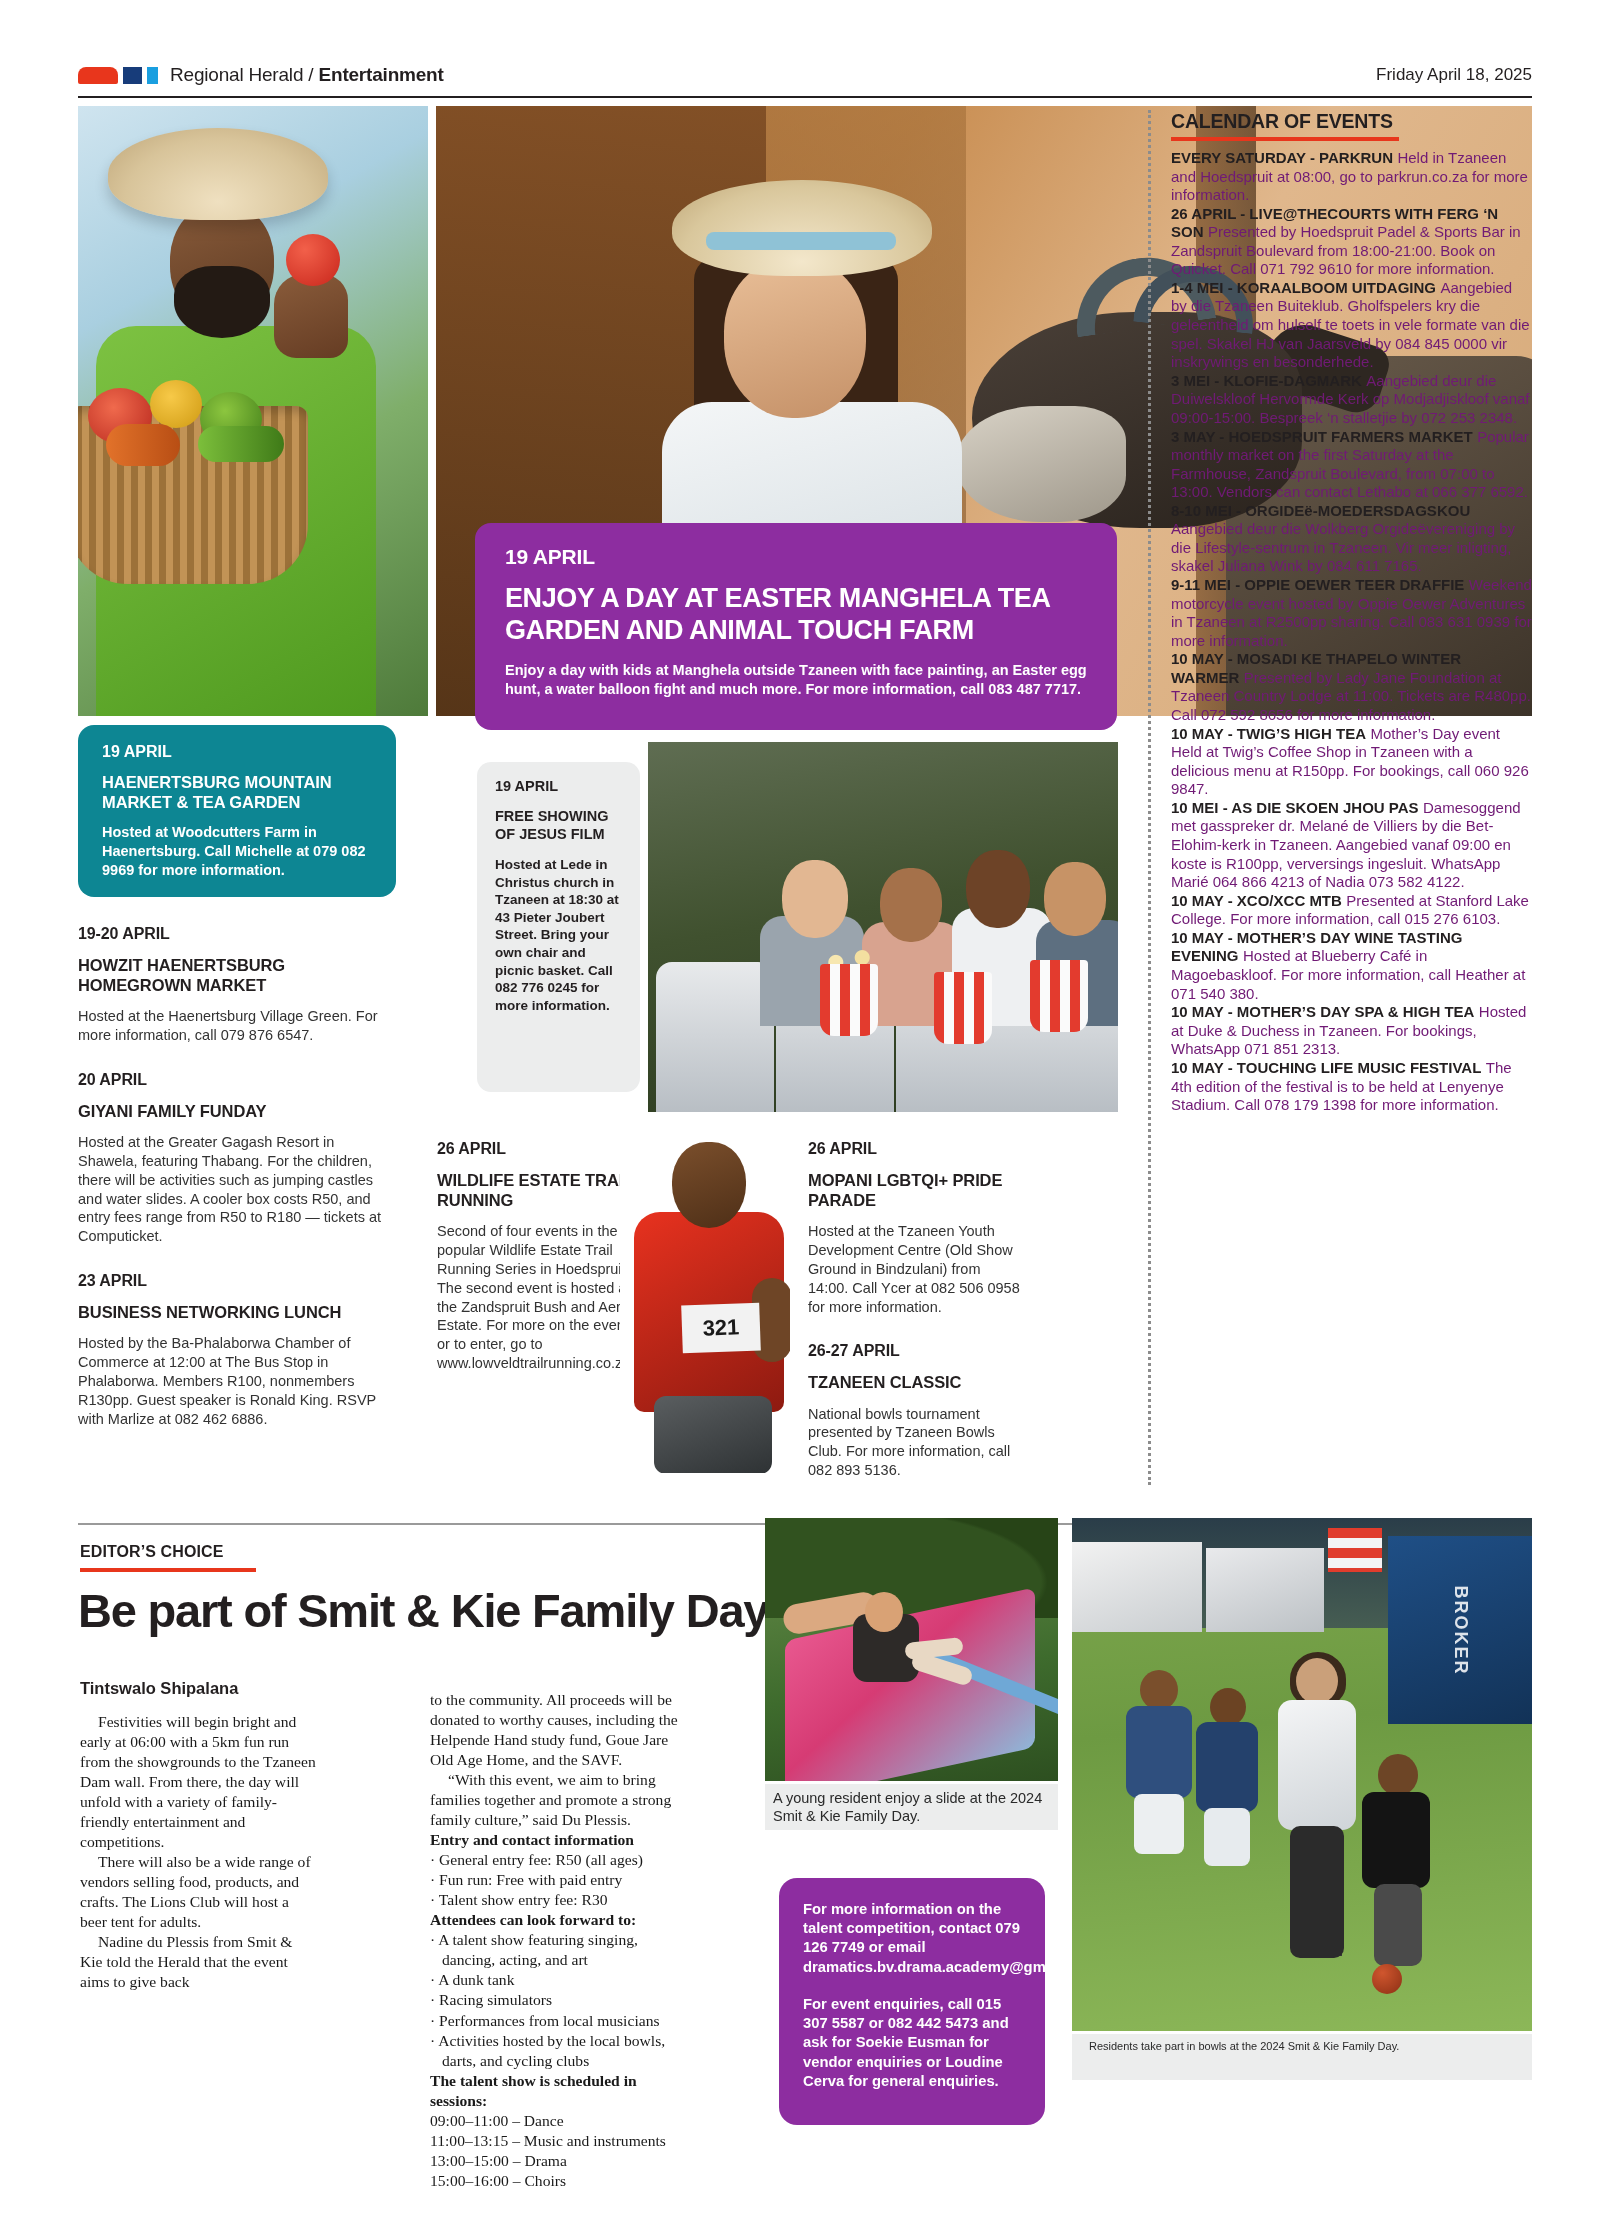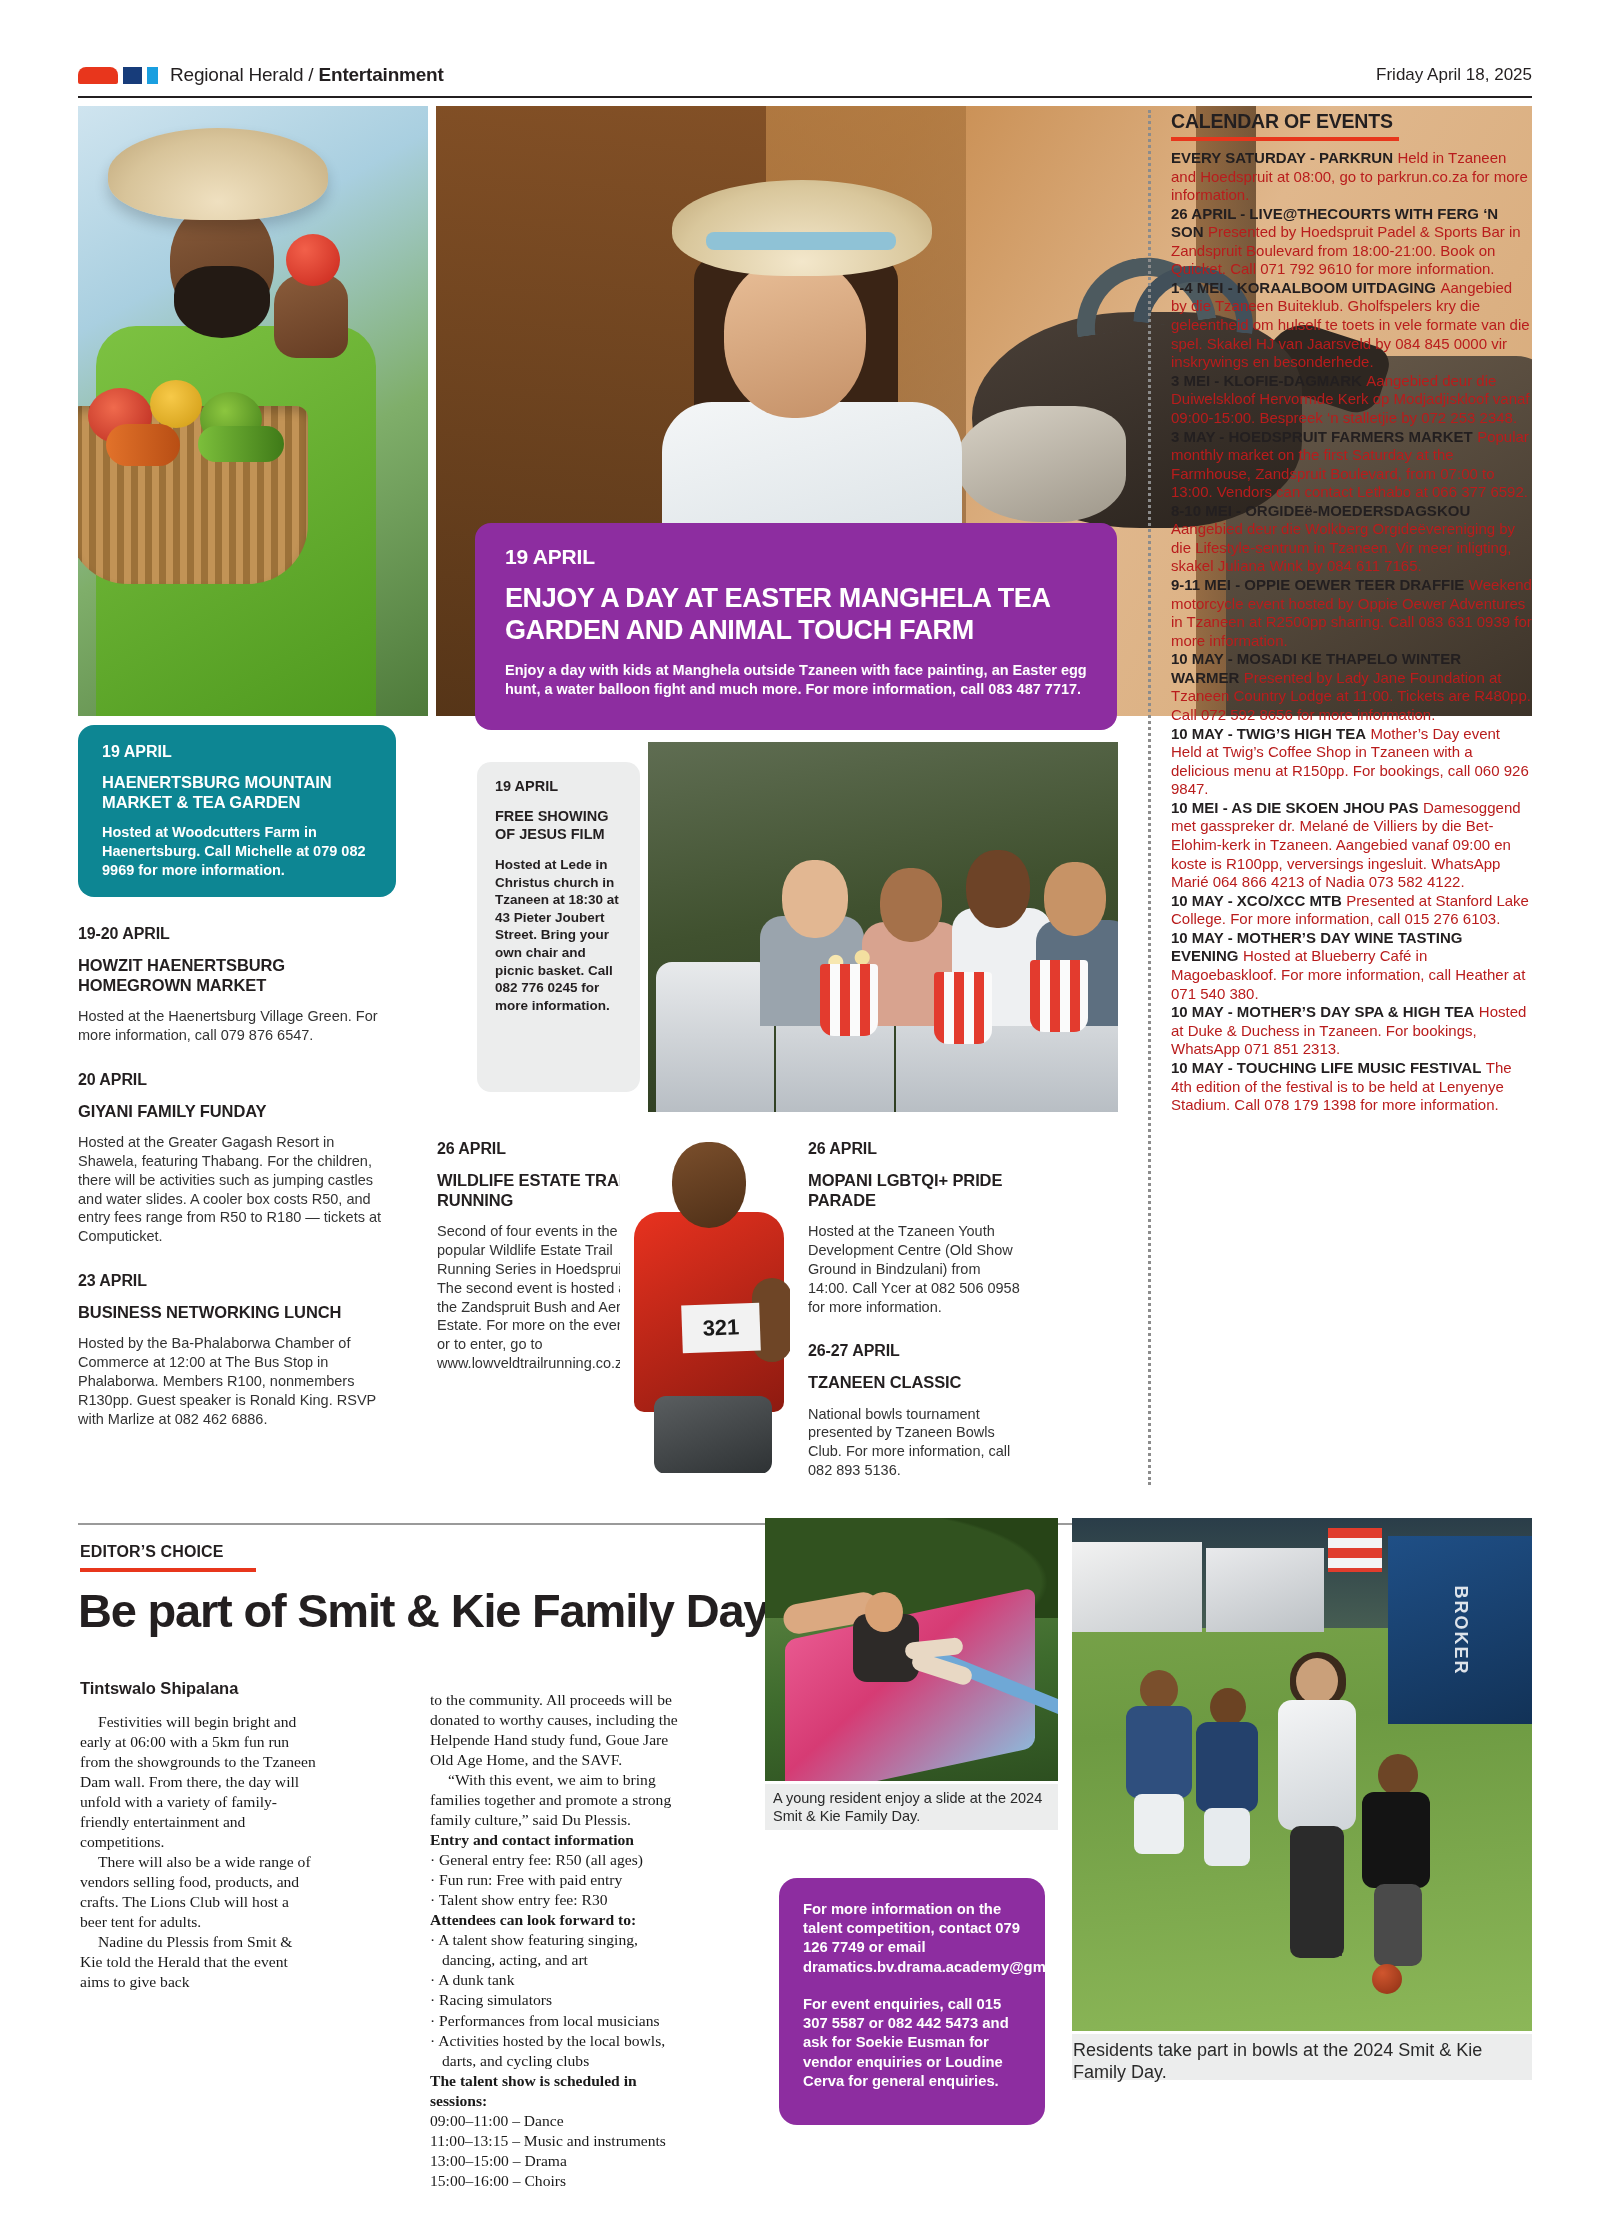--- a/index.html
+++ b/index.html
@@ -258,21 +258,21 @@
   
   #cal-divider {
     position: absolute; left: 1148px; top: 110px; width: 0; height: 1375px;
     border-left: 3px dotted #8c8c8c;
   }
   #calendar { position: absolute; left: 1171px; top: 110px; width: 361px; }
   #cal-title { font-size: 19.5px; font-weight: 700; letter-spacing: -0.2px; }
   #cal-title-rule { width: 228px; height: 4px; background: #e8361c; margin: 4px 0 8px 0; }
   .cal-ev { }
   .cal-ev-title { font-size: 15px; font-weight: 700; line-height: 1.22; }
-  .cal-ev-body { font-size: 15px; line-height: 1.24; color: #b91c1c; }
+  .cal-ev-body { font-size: 15px; line-height: 1.24; color: #701a75; }
 
   
   #rule-mid {
     position: absolute; left: 78px; top: 1523px; width: 1454px; height: 2px;
     background: #9a9a9a;
   }
 
   
   #ec-kicker {
     position: absolute; left: 80px; top: 1543px;
@@ -378,22 +378,22 @@
   #photo-bowls .p-woman .b { position:absolute; left:10px; top:42px; width:78px; height:130px; background:linear-gradient(160deg,#f4f5f6,#cfd4d8); border-radius:14px; }
   #photo-bowls .p-woman .l { position:absolute; left:22px; top:168px; width:54px; height:132px; background:#2b2b2b; border-radius:10px; }
   #photo-bowls .p-kid { position:absolute; left: 286px; top: 236px; width: 78px; height: 210px; }
   #photo-bowls .p-kid .h { position:absolute; left:20px; top:0; width:40px; height:42px; background:#6d4526; border-radius:50%; }
   #photo-bowls .p-kid .b { position:absolute; left:4px; top:38px; width:68px; height:96px; background:#141414; border-radius:12px; }
   #photo-bowls .p-kid .l { position:absolute; left:16px; top:130px; width:48px; height:82px; background:#4a4a4a; border-radius:10px; }
   #photo-bowls .ball { position:absolute; left: 300px; top: 446px; width: 30px; height: 30px; background: radial-gradient(circle at 35% 30%,#d0562e,#8b2f14); border-radius: 50%; }
   #photo-bowls .pole { position:absolute; left: 262px; top: 218px; width: 8px; height: 220px; background: #3a3a3a; }
   #caption-bowls {
     position: absolute; left: 1072px; top: 2034px; width: 460px; height: 46px;
-    background: #eceded; padding: 6px 1px;
-    font-size: 18px; line-height: 1.22; color: #2a2a2a;
+    background: #eceded; padding: 6px 17px;
+    font-size: 11px; line-height: 1.22; color: #2a2a2a;
   }
 </style>
 </head>
 <body>
 
 <div id="masthead">
   <div class="logo-marks">
     <span class="lm-red"></span>
     <span class="lm-navy"></span>
     <span class="lm-blue"></span>

